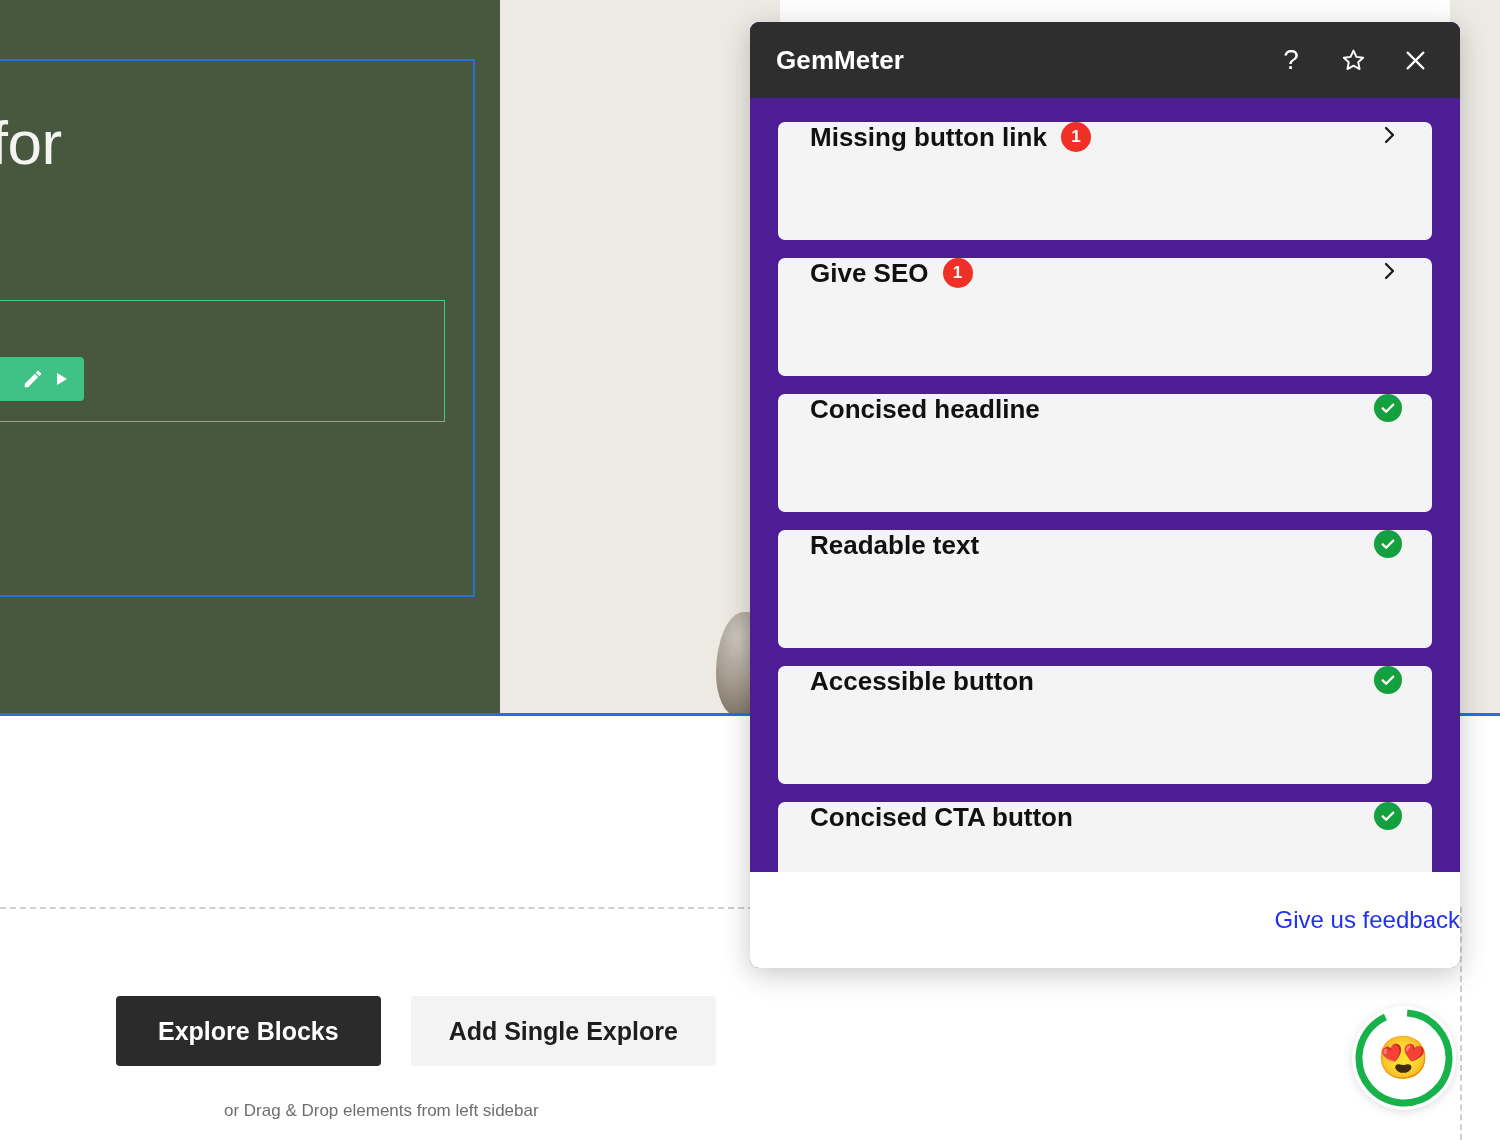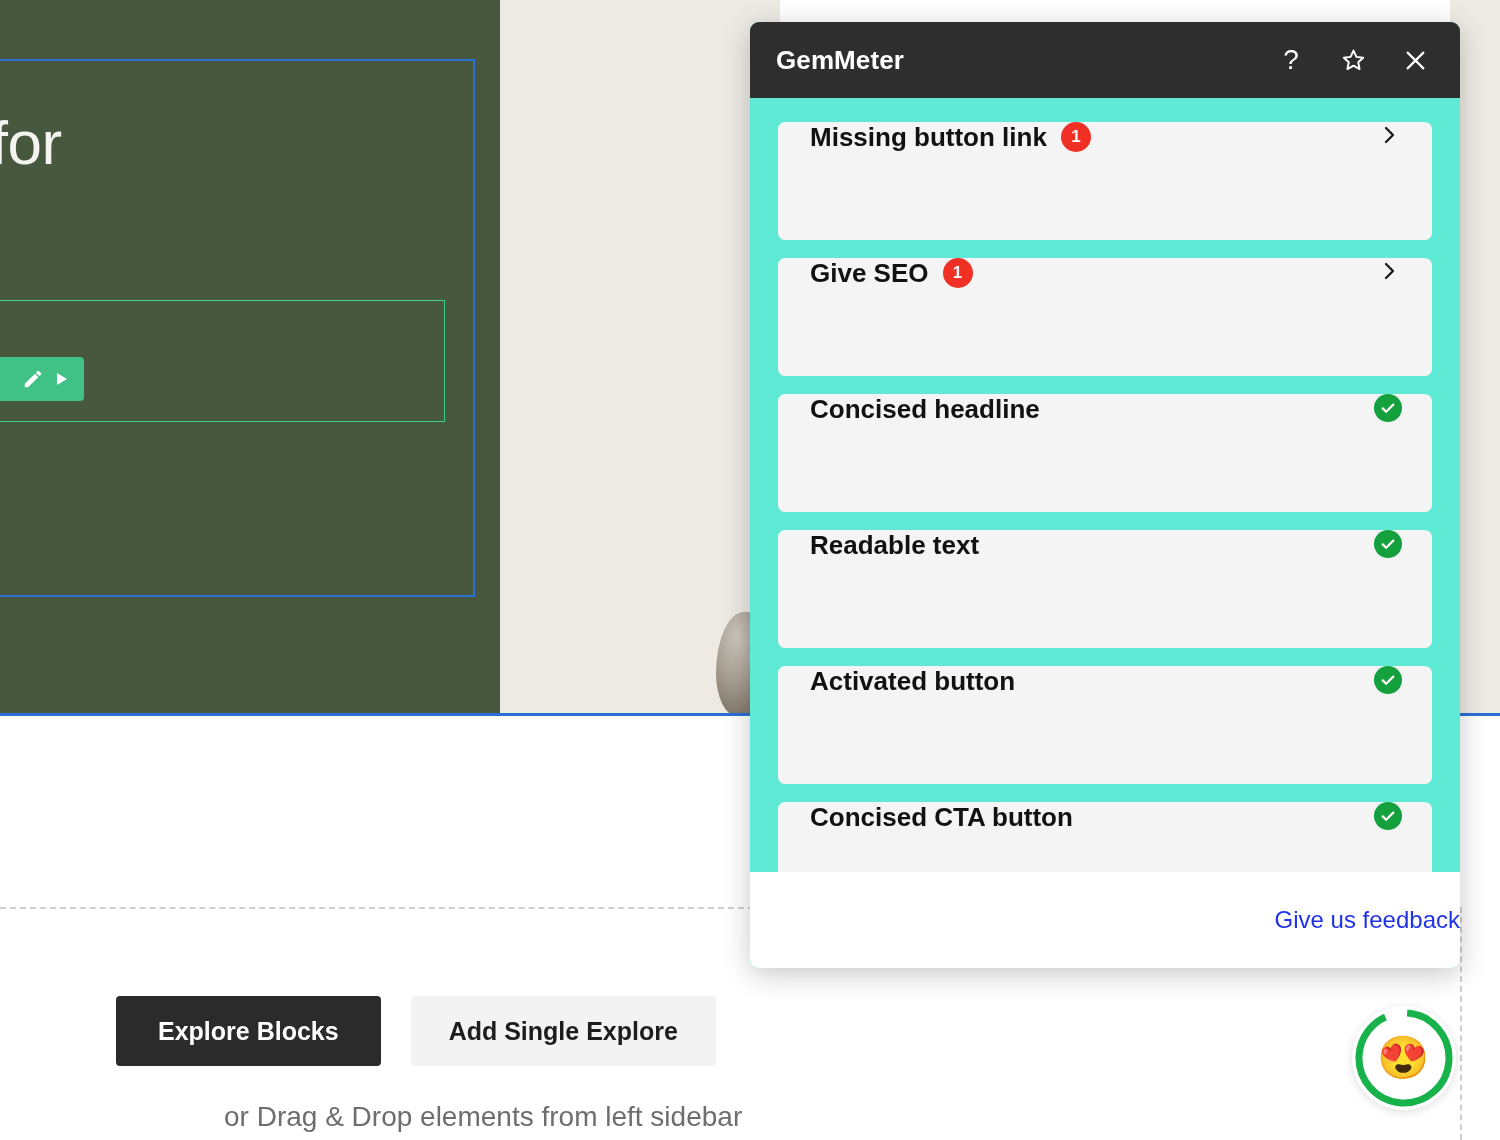--- a/index.html
+++ b/index.html
@@ -83,40 +83,40 @@
   .btn {
     height:70px; border-radius:4px; border:none;
     display:flex; align-items:center; justify-content:center;
     font-size:25px; font-weight:700; cursor:pointer;
     font-family:"Liberation Sans", sans-serif;
   }
   .btn-dark { background:#2b2b2b; color:#ffffff; padding:0 42px; }
   .btn-light { background:#f3f3f3; color:#1d1d1d; padding:0 38px; }
   .hint {
     position:absolute; left:224px; top:385px;
-    font-size:28px; color:#6e6e6e; white-space:nowrap;
+    font-size:17px; color:#6e6e6e; white-space:nowrap;
   }
 
   
   .score-fab {
     position:absolute; left:1352px; top:1006px;
     width:104px; height:104px; border-radius:50%;
     background:#ffffff;
     display:flex; align-items:center; justify-content:center;
     box-shadow:0 2px 10px rgba(0,0,0,0.13);
     cursor:pointer;
   }
   .score-fab svg.ring { position:absolute; left:0; top:0; }
   .score-emoji { position:relative; font-size:42px; line-height:1; }
 
   
   .panel {
     position:absolute; left:750px; top:22px;
     width:710px; height:946px;
-    background:#5eead4;
+    background:#4c1d95;
     border-radius:9px;
     box-shadow:0 6px 28px rgba(0,0,0,0.22);
     overflow:hidden;
     display:flex; flex-direction:column;
   }
   .panel-header {
     height:76px; flex:0 0 76px;
     background:#2e2e2e;
     display:flex; align-items:center;
     padding:0 30px 0 26px;
@@ -292,21 +292,21 @@
         <span class="row-right">
           <span class="ok-dot">
             <svg width="18" height="18" viewBox="0 0 24 24" fill="none" stroke="#ffffff" stroke-width="3" stroke-linecap="round" stroke-linejoin="round" aria-hidden="true">
                 <path d="M5 12.5l4.5 4.5L19 7.5"></path>
               </svg>
           </span>
         </span>
       </div>
 
       <div class="check-row">
-        <span class="check-label">Activated button</span>
+        <span class="check-label">Accessible button</span>
         <span class="row-right">
           <span class="ok-dot">
             <svg width="18" height="18" viewBox="0 0 24 24" fill="none" stroke="#ffffff" stroke-width="3" stroke-linecap="round" stroke-linejoin="round" aria-hidden="true">
                 <path d="M5 12.5l4.5 4.5L19 7.5"></path>
               </svg>
           </span>
         </span>
       </div>
 
       <div class="check-row">

